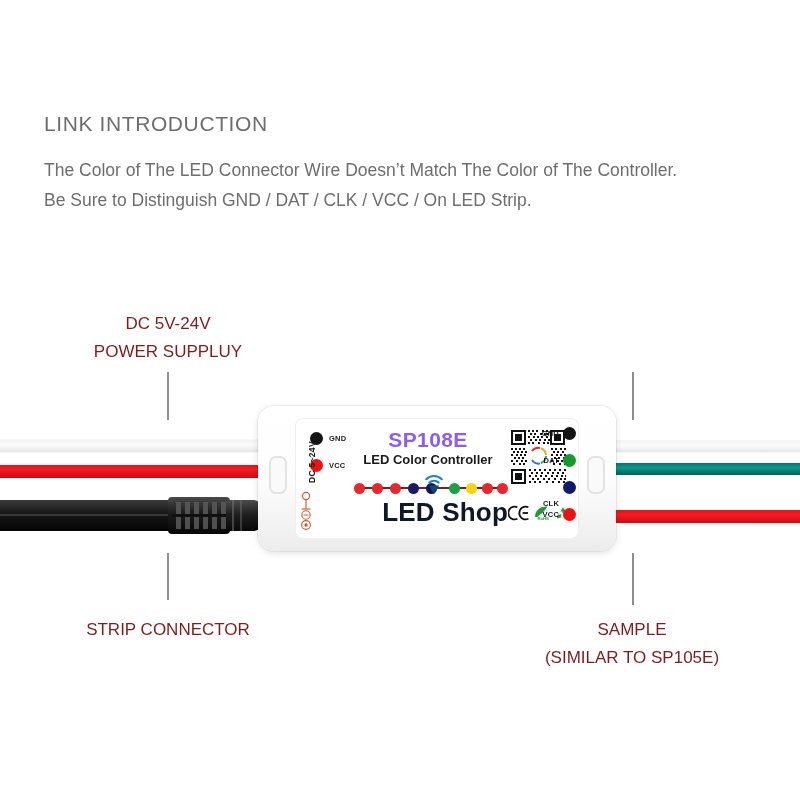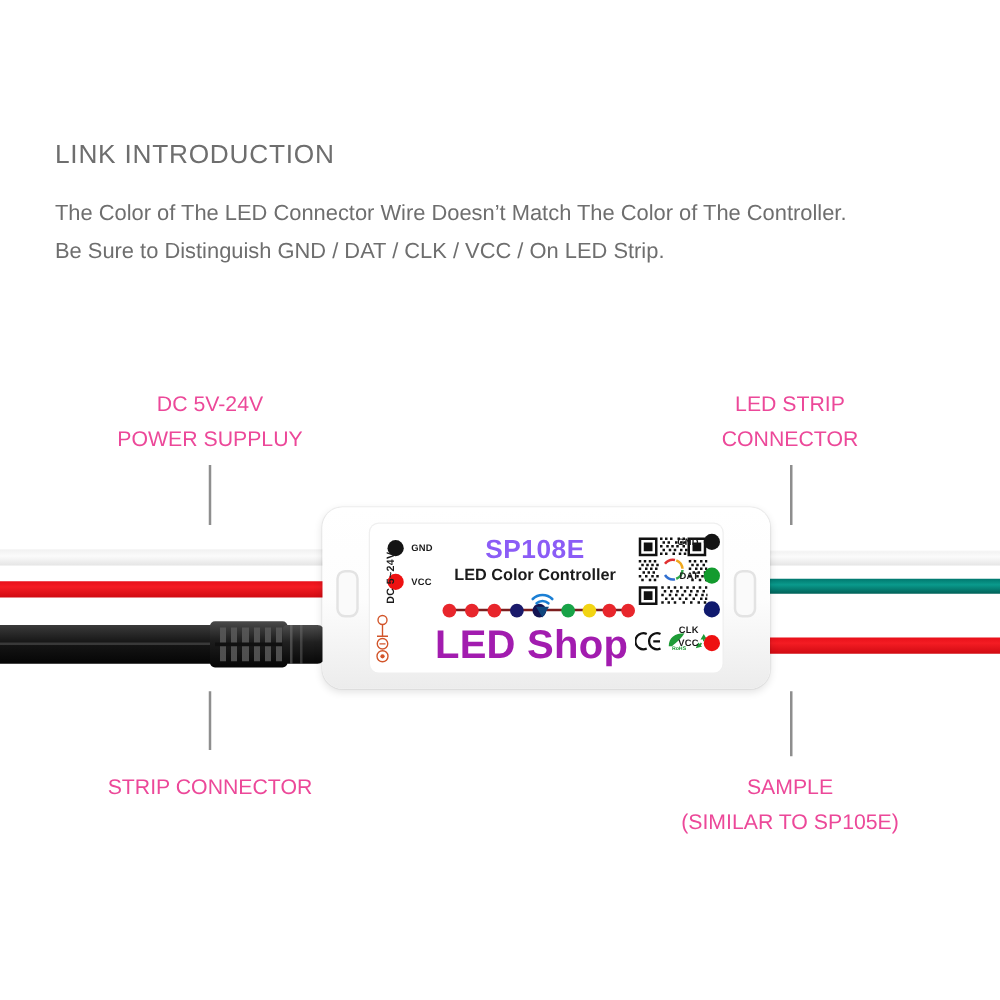--- a/index.html
+++ b/index.html
@@ -37,21 +37,21 @@
     line-height: 30px;
     color: #6e6e6e;
   }
   #intro .line { display: block; white-space: nowrap; }
 
   
   .callout-label {
     position: absolute;
     font-size: 17px;
     line-height: 28px;
-    color: #ec4899;
+    color: #7f1d1d;
     white-space: nowrap;
   }
   .callout-label .line { display: block; }
   .ta-c { text-align: center; }
 
   .leader {
     position: absolute;
     width: 1.6px;
     background: #8e8e8e;
   }
@@ -197,24 +197,24 @@
     width: 172px;
     text-align: center;
     font-size: 13px;
     font-weight: 700;
     color: #1b1b1b;
   }
   #brand {
     position: absolute;
     left: 52px; top: 78px;
     width: 160px;
-    text-align: left;
-    font-size: 32px;
+    text-align: right;
+    font-size: 26px;
     font-weight: 700;
-    color: #a21caf;
+    color: #0f172a;
     letter-spacing: .2px;
   }
 
   
   #dot-strip {
     position: absolute;
     left: 58px;
     top: 62px;
     width: 152px;
     height: 14px;
@@ -296,24 +296,20 @@
     <span class="line">The Color of The LED Connector Wire Doesn’t Match The Color of The Controller.</span>
     <span class="line">Be Sure to Distinguish GND / DAT / CLK / VCC / On LED Strip.</span>
   </div>
 
   <div class="callout-label ta-c" style="left:62px; top:310px; width:212px;">
     <span class="line">DC 5V-24V</span>
     <span class="line">POWER SUPPLUY</span>
   </div>
   <div class="leader" style="left:167px; top:372px; height:48px;"></div>
 
-  <div class="callout-label ta-c" style="left:530px; top:310px; width:204px;">
-    <span class="line">LED STRIP</span>
-    <span class="line">CONNECTOR</span>
-  </div>
   <div class="leader" style="left:632px; top:372px; height:48px;"></div>
 
   <div class="leader" style="left:167px; top:553px; height:47px;"></div>
   <div class="callout-label ta-c" style="left:42px; top:616px; width:252px;">
     <span class="line">STRIP CONNECTOR</span>
   </div>
 
   <div class="leader" style="left:632px; top:553px; height:52px;"></div>
   <div class="callout-label ta-c" style="left:506px; top:616px; width:252px;">
     <span class="line">SAMPLE</span>

